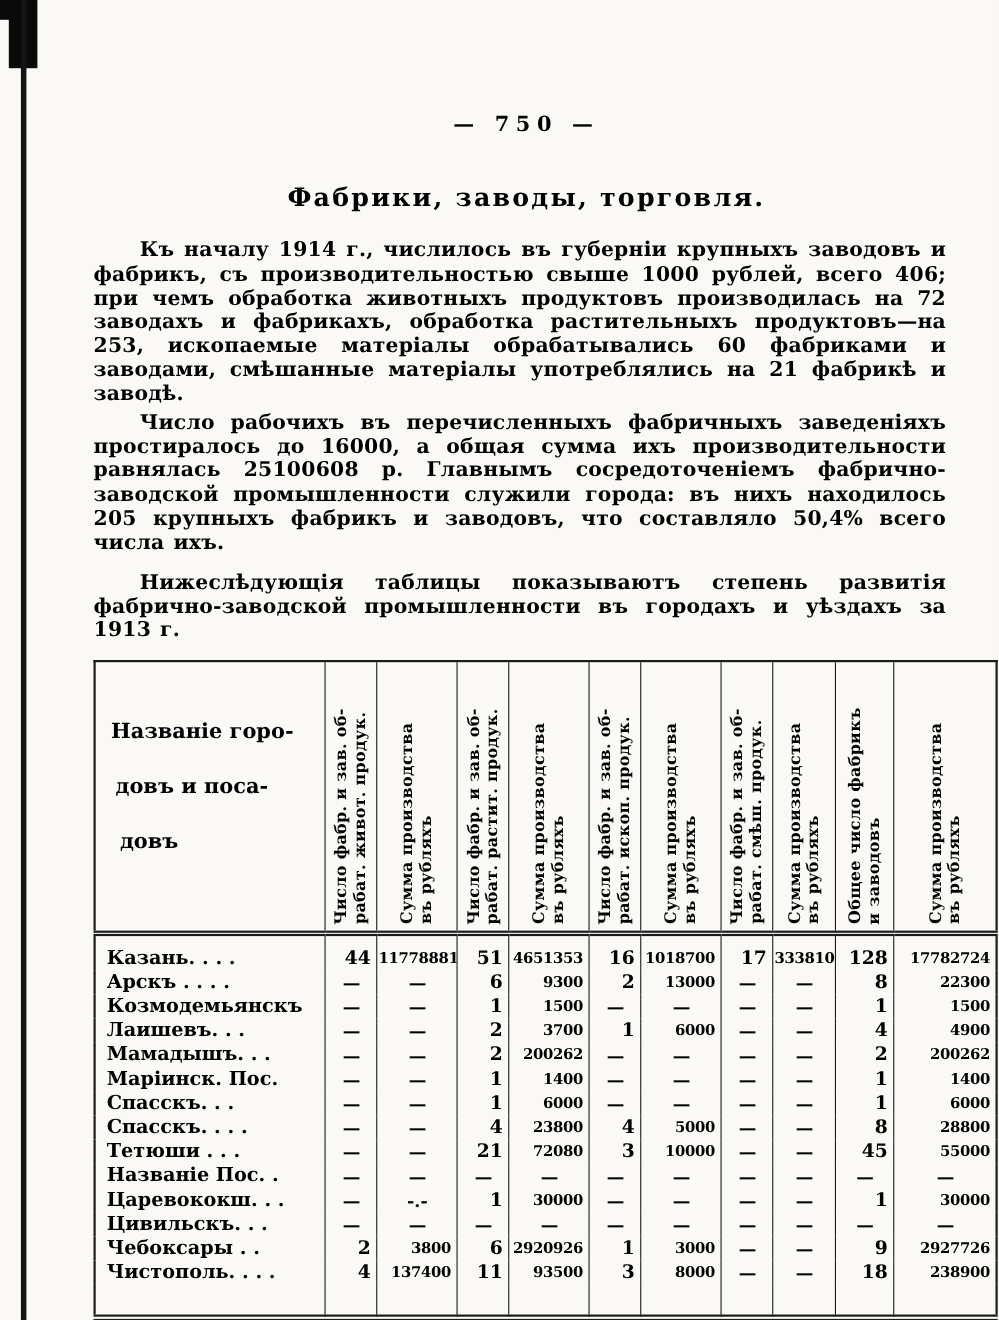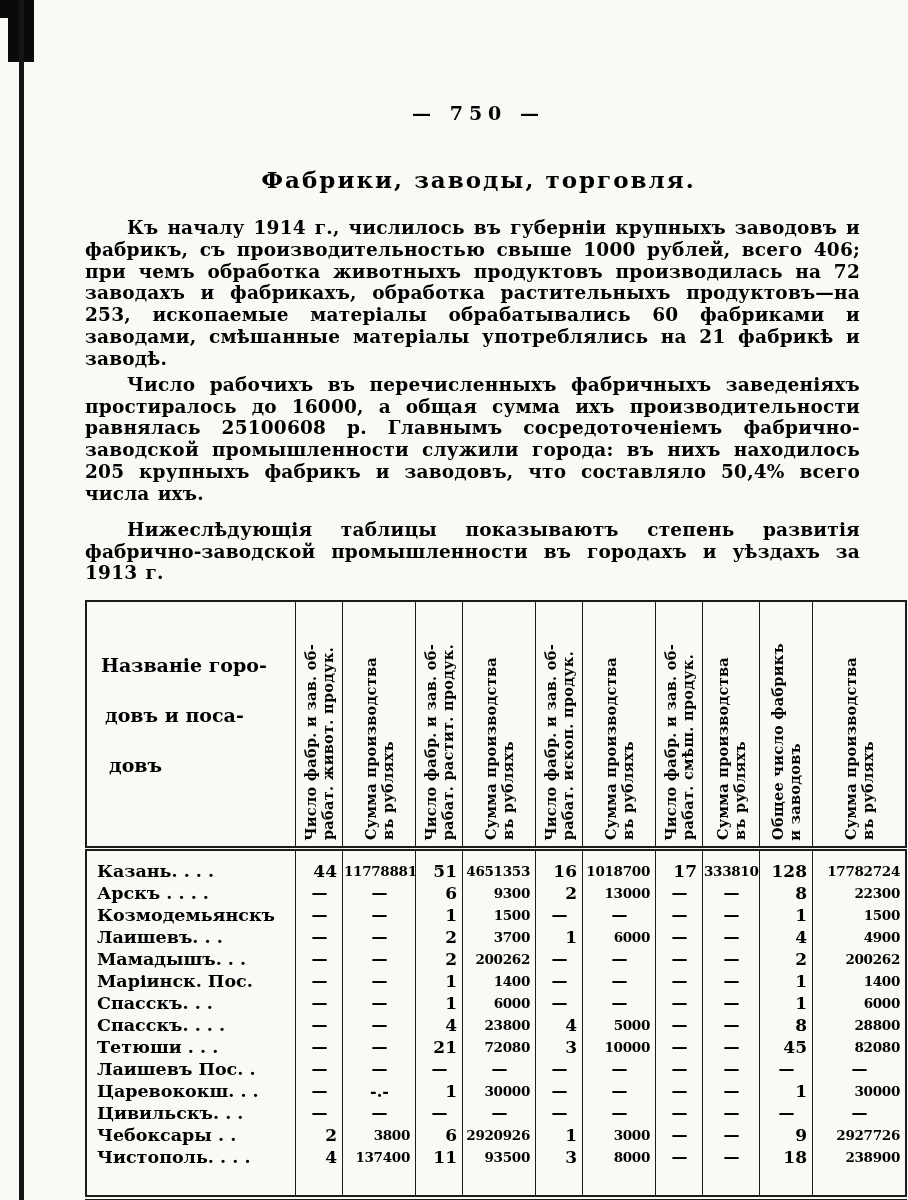--- a/index.html
+++ b/index.html
@@ -345,24 +345,24 @@
             <td class="city">Тетюши .  .  .</td>
             <td class="val dash">—</td>
             <td class="val dash">—</td>
             <td class="val count">21</td>
             <td class="val sum">72080</td>
             <td class="val count">3</td>
             <td class="val sum">10000</td>
             <td class="val dash">—</td>
             <td class="val dash">—</td>
             <td class="val count">45</td>
-            <td class="val sum">82080</td>
-          </tr>
-          <tr class="city-row">
-            <td class="city">Лаишевъ Пос. .</td>
+            <td class="val sum">55000</td>
+          </tr>
+          <tr class="city-row">
+            <td class="city">Названіе Пос. .</td>
             <td class="val dash">—</td>
             <td class="val dash">—</td>
             <td class="val dash">—</td>
             <td class="val dash">—</td>
             <td class="val dash">—</td>
             <td class="val dash">—</td>
             <td class="val dash">—</td>
             <td class="val dash">—</td>
             <td class="val dash">—</td>
             <td class="val dash">—</td>

